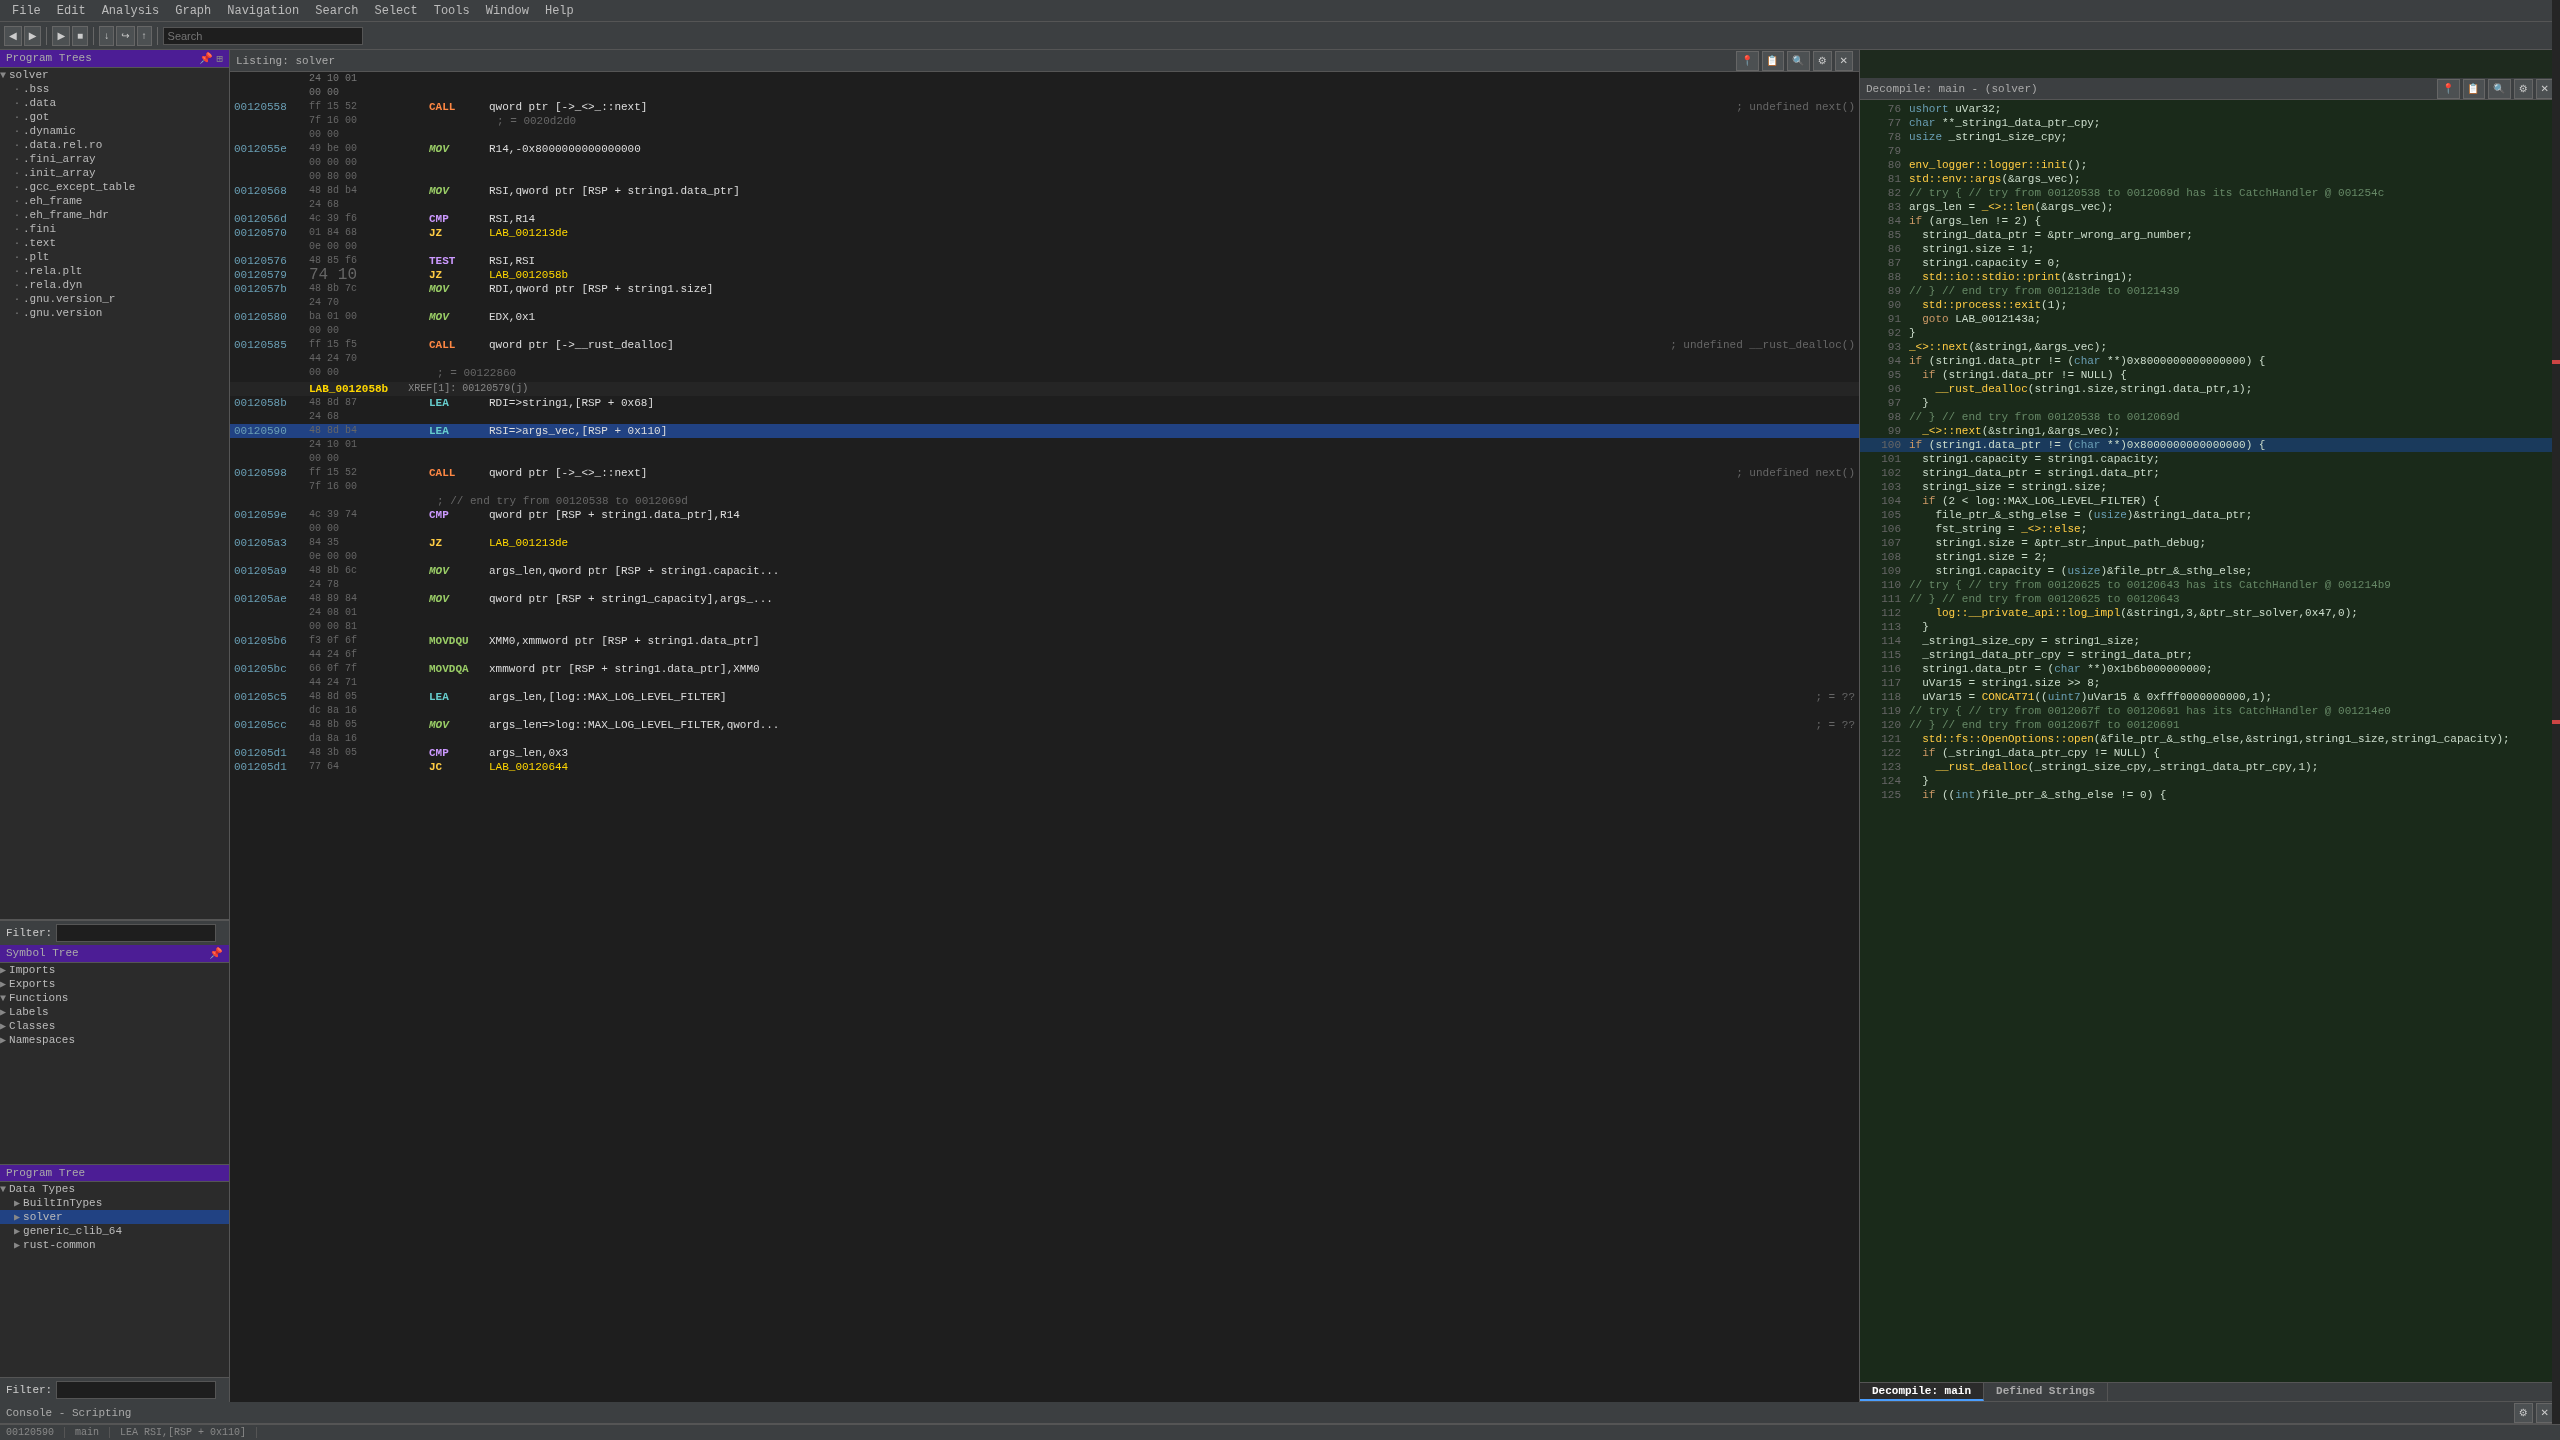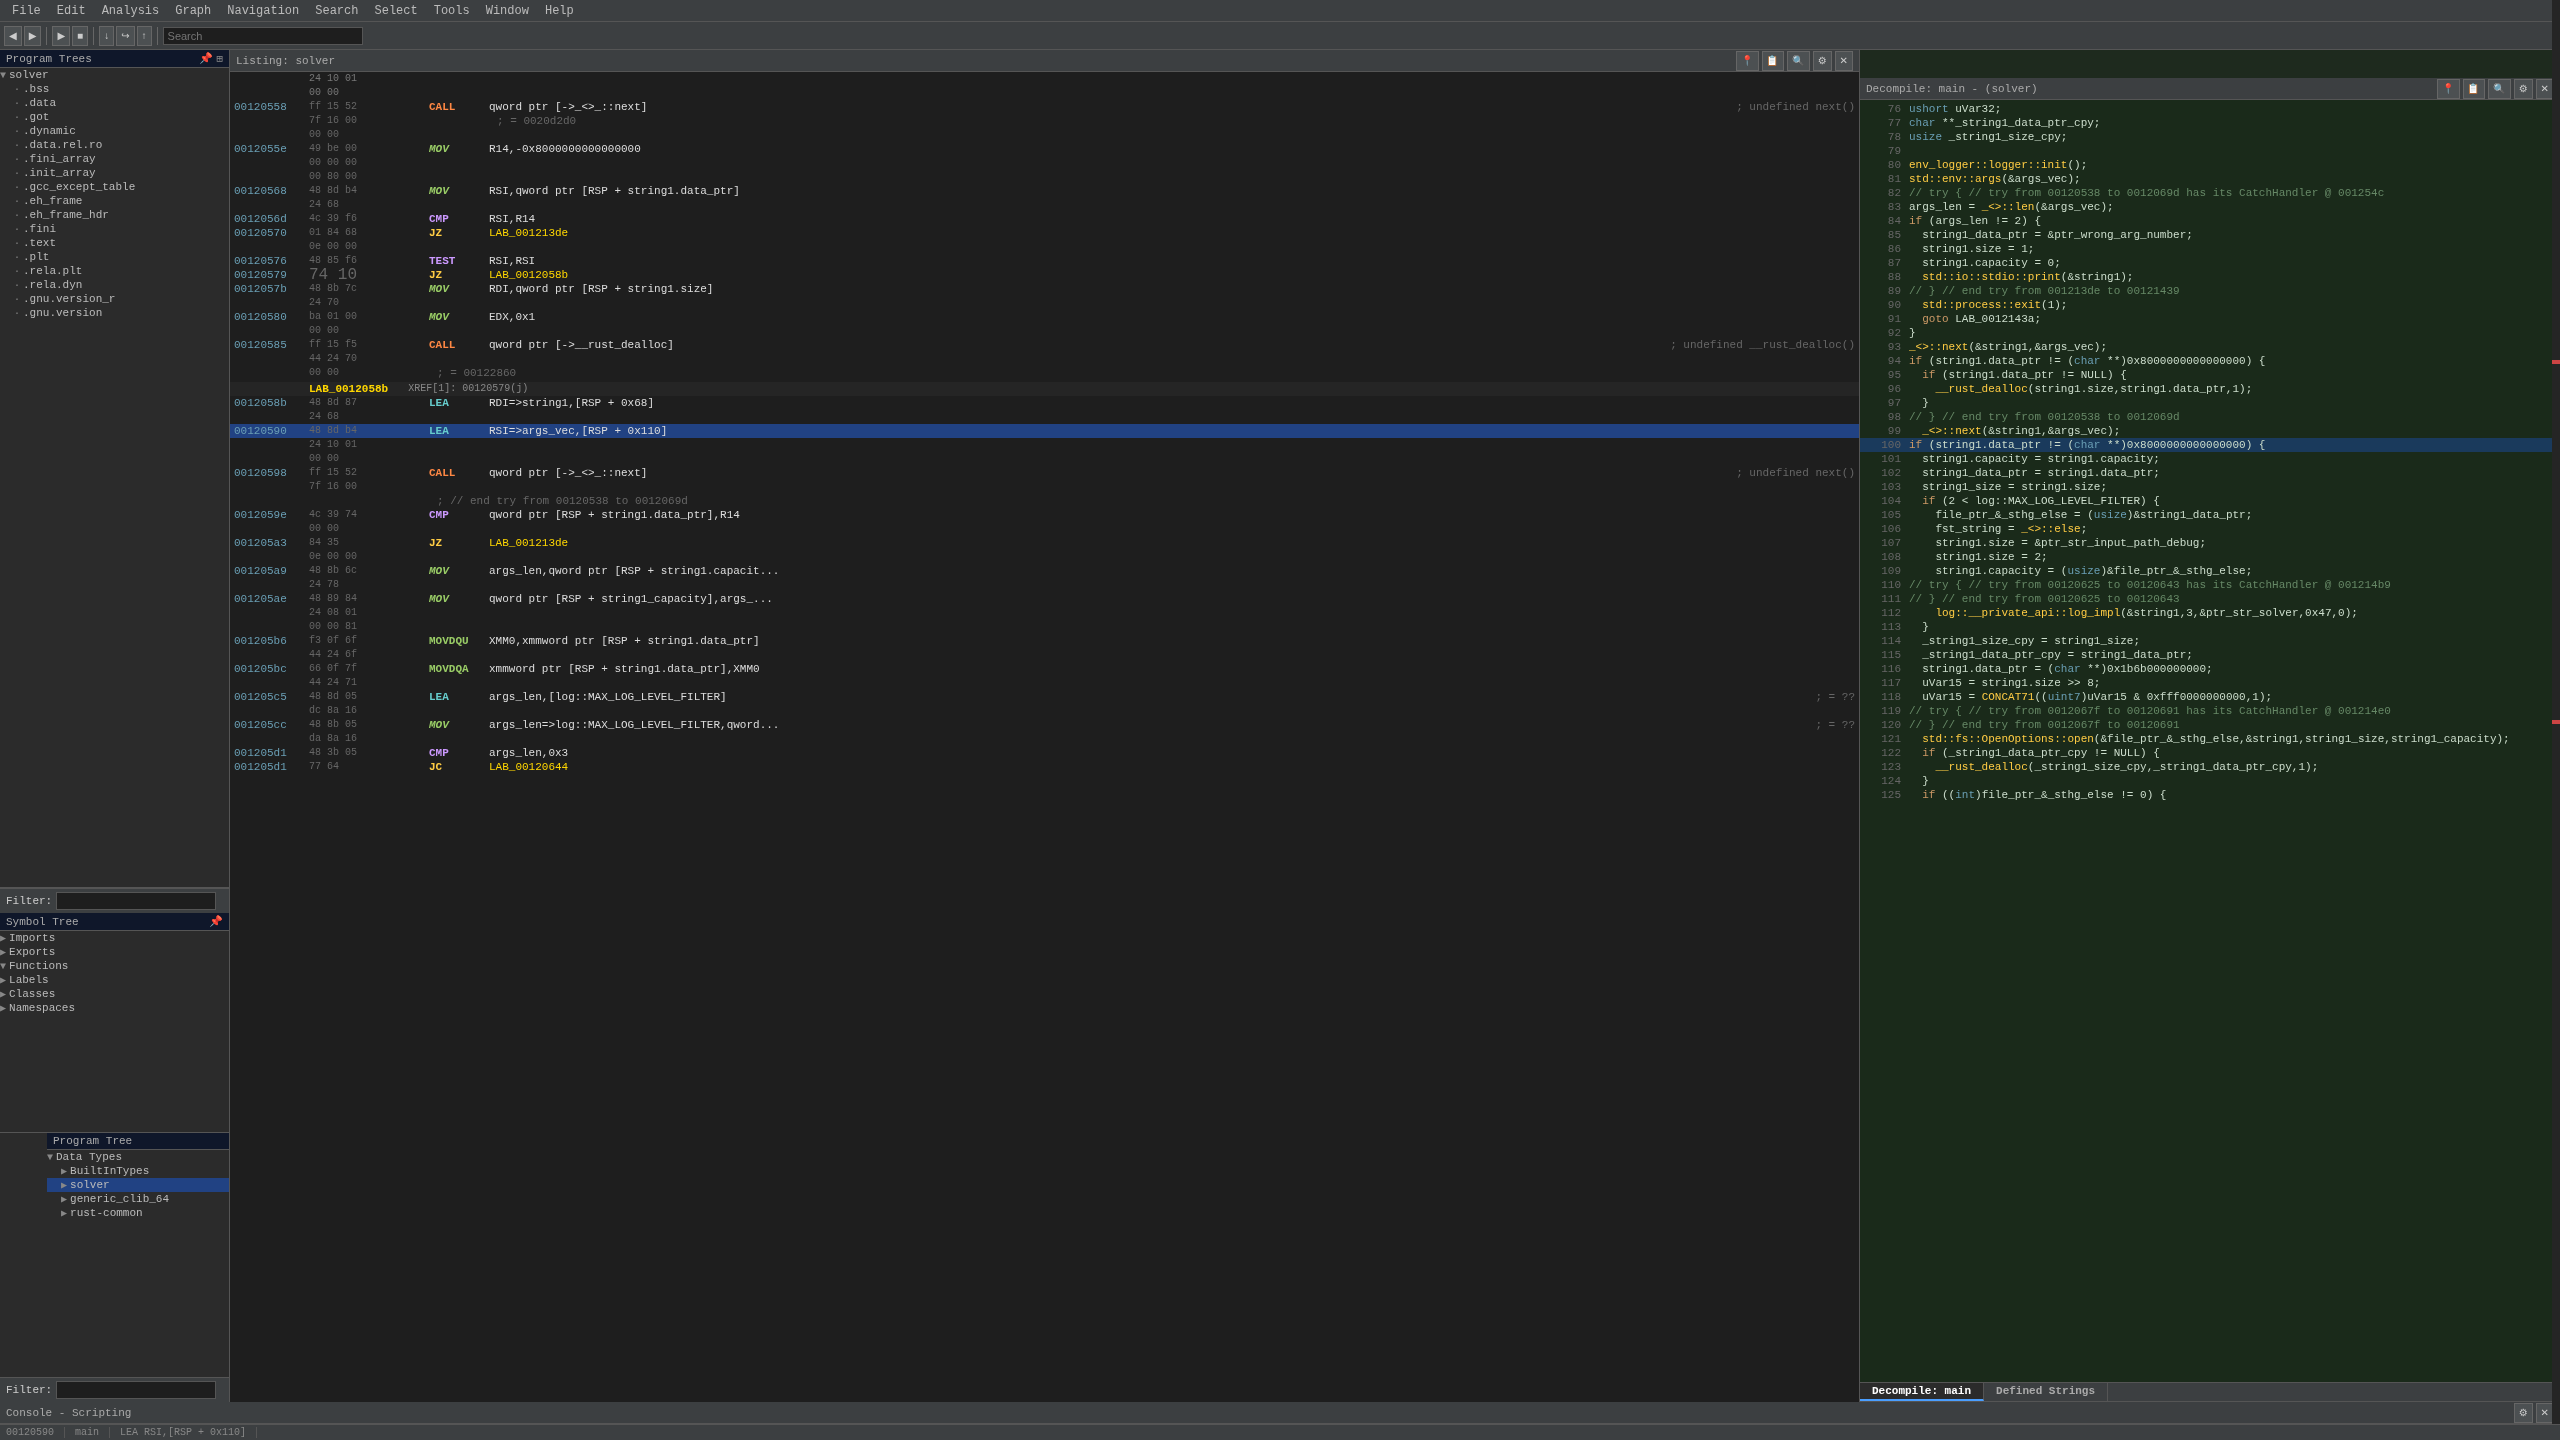--- a/index.html
+++ b/index.html
@@ -15,32 +15,32 @@
     .toolbar-sep { width: 1px; height: 18px; background: #666; margin: 0 3px; }
     
     
     #main-layout { display: flex; flex-direction: row; height: calc(1440px - 50px - 22px - 16px); }
     
     
     #left-panel { width: 230px; display: flex; flex-direction: column; border-right: 1px solid #555; background: #2b2b2b; }
     
     
     #program-trees { flex: 1; border-bottom: 1px solid #555; overflow-y: auto; }
-    .panel-title { background: #0f172a; color: #aaa; padding: 2px 6px; font-size: 11px; border-bottom: 1px solid #555; display: flex; align-items: center; justify-content: space-between; }
+    .panel-title { background: #4c1d95; color: #aaa; padding: 2px 6px; font-size: 11px; border-bottom: 1px solid #555; display: flex; align-items: flex-start; justify-content: space-between; }
     .panel-title-icons { display: flex; gap: 3px; }
     .tree-item { padding: 1px 4px 1px 0; cursor: pointer; color: #bbb; font-size: 11px; white-space: nowrap; display: flex; align-items: center; }
     .tree-item.selected { background: #214283; }
     .tree-indent-1 { padding-left: 14px; }
     .tree-icon { margin-right: 3px; font-size: 10px; color: #888; }
     
     
     #symbol-tree { height: 220px; border-bottom: 1px solid #555; overflow-y: auto; }
     
     
-    #program-tree-bottom { height: 244px; overflow-y: auto; margin-left: 47px; }
+    #program-tree-bottom { height: 212px; overflow-y: auto; }
     
     
     .filter-bar { background: #3c3f41; padding: 3px 6px; border-top: 1px solid #555; display: flex; align-items: center; gap: 4px; }
     .filter-input { background: #1e1e1e; border: 1px solid #555; color: #ccc; padding: 1px 4px; font-size: 11px; width: 160px; height: 18px; }
     
     
     #center-panel { flex: 1; display: flex; flex-direction: column; border-right: 1px solid #555; }
     #listing-header { background: #3c3f41; height: 22px; display: flex; align-items: center; padding: 0 6px; border-bottom: 1px solid #555; font-size: 11px; color: #aaa; justify-content: space-between; }
     #listing-header-icons { display: flex; gap: 3px; }
     #listing-content { flex: 1; overflow-y: auto; background: #1e1e1e; position: relative; }

